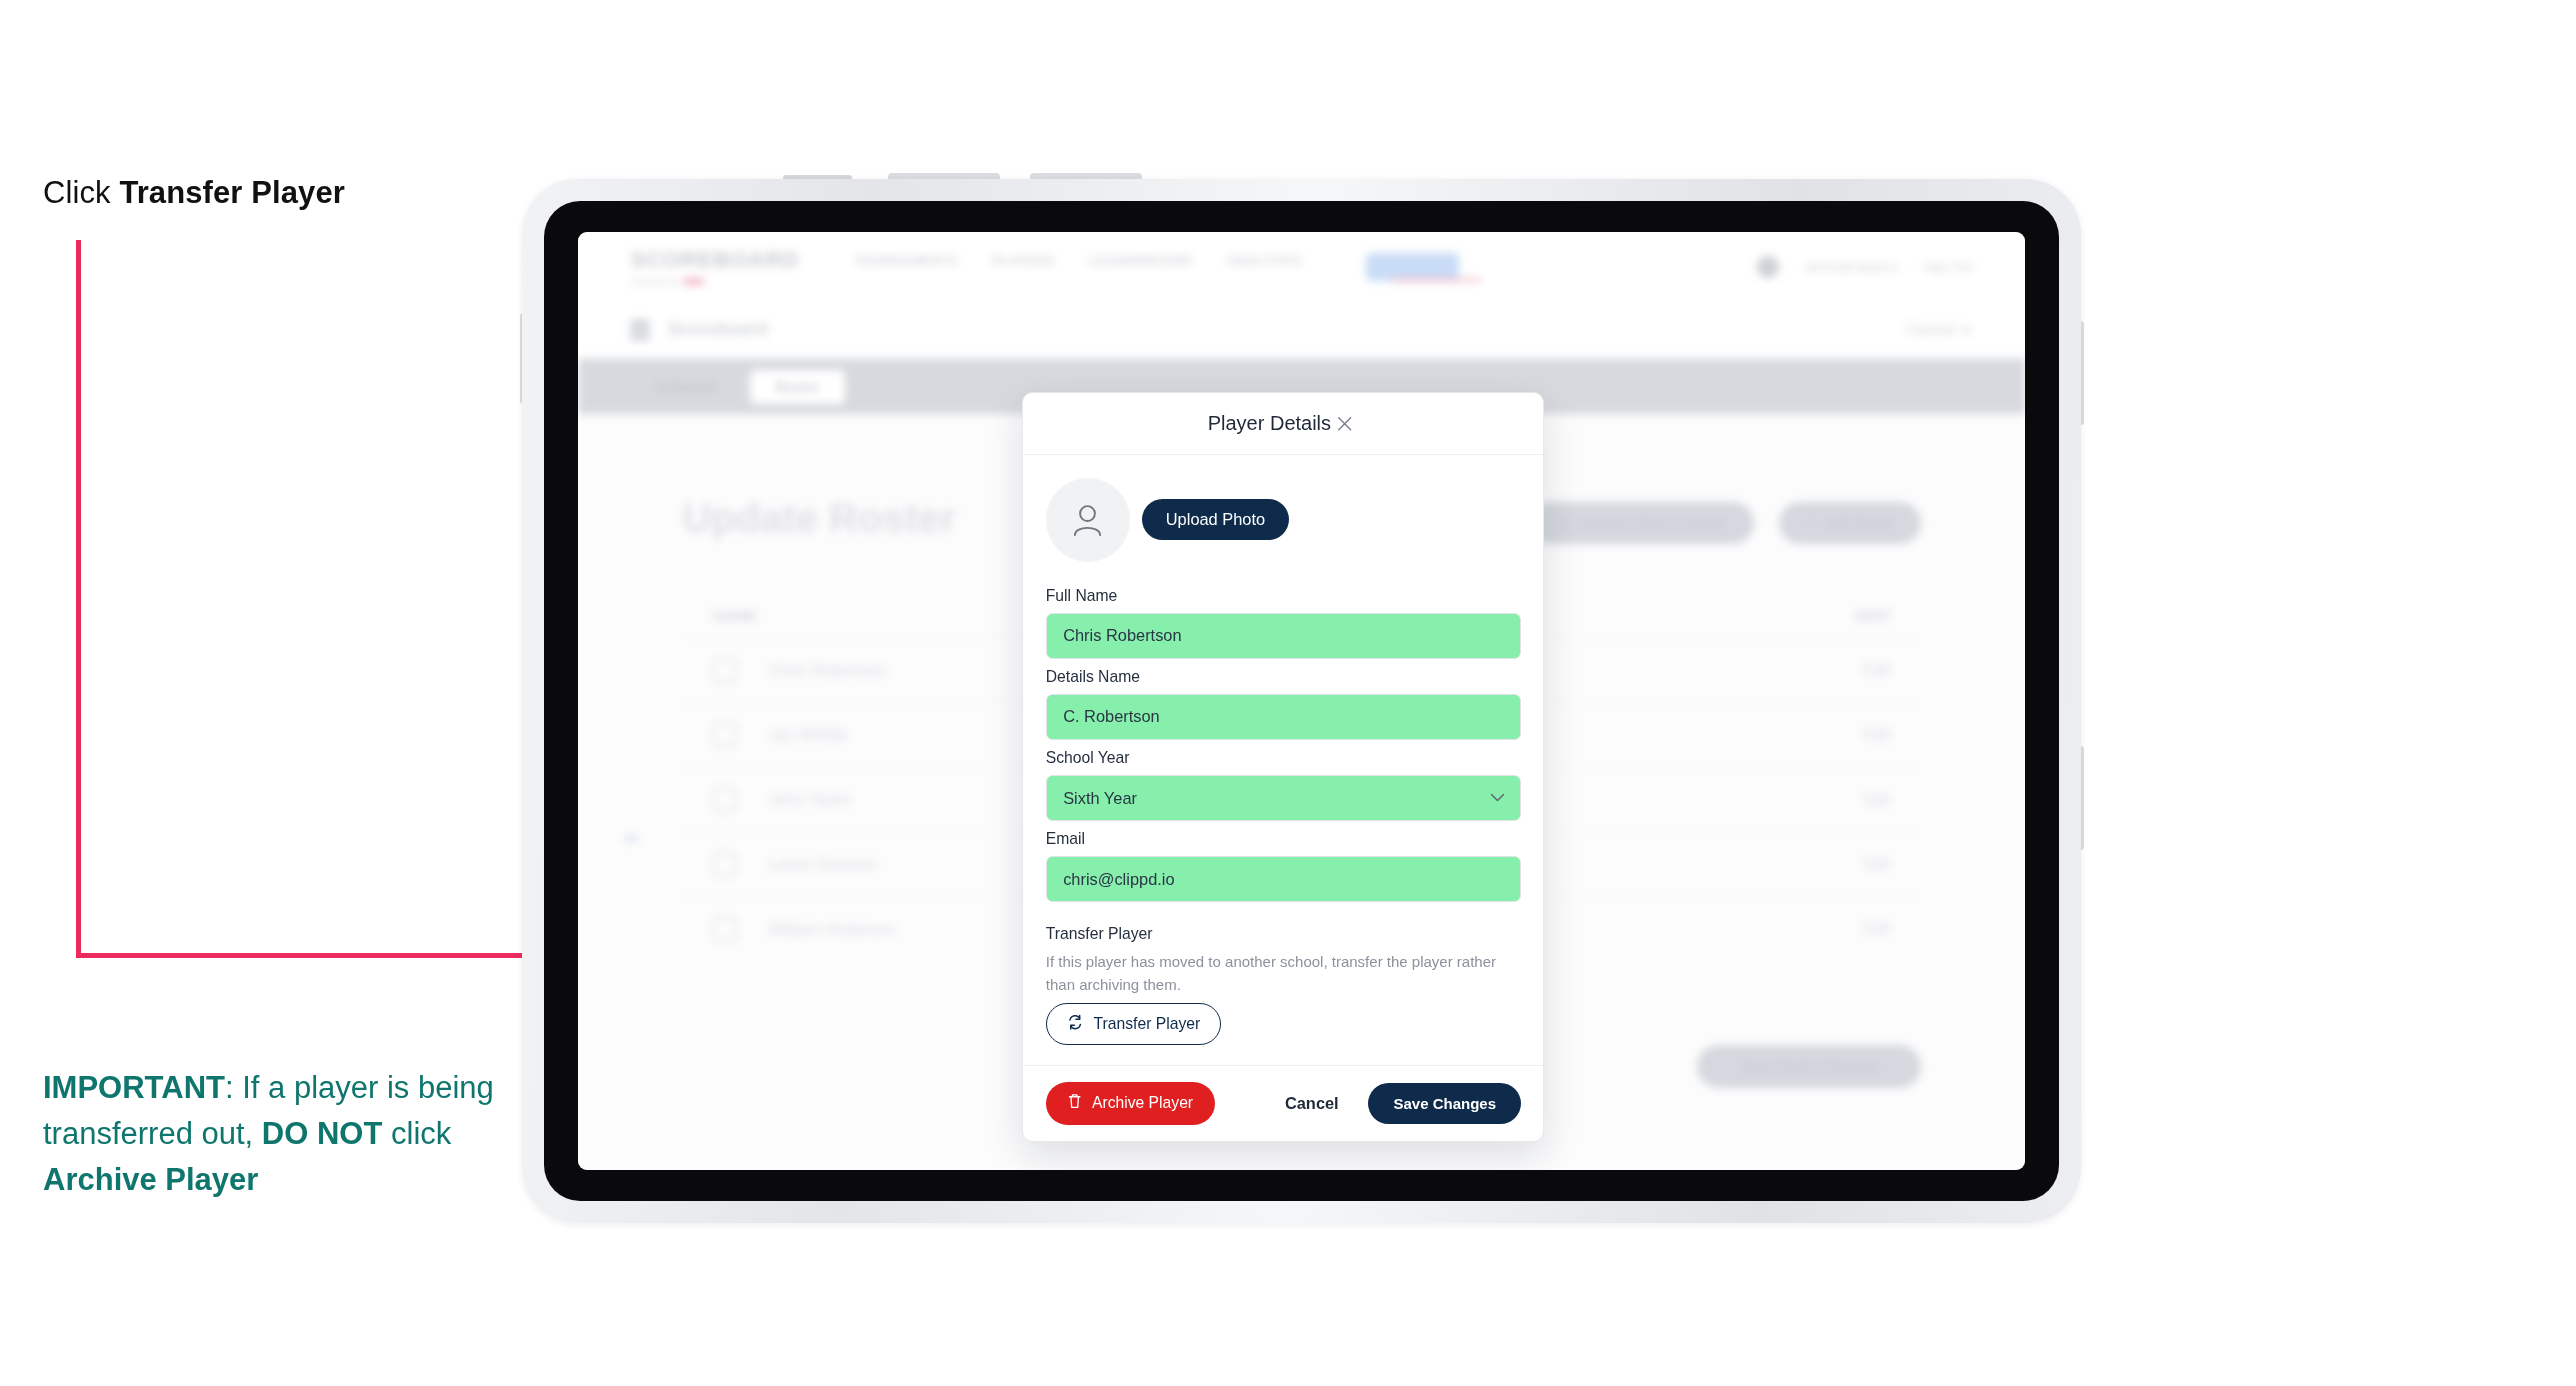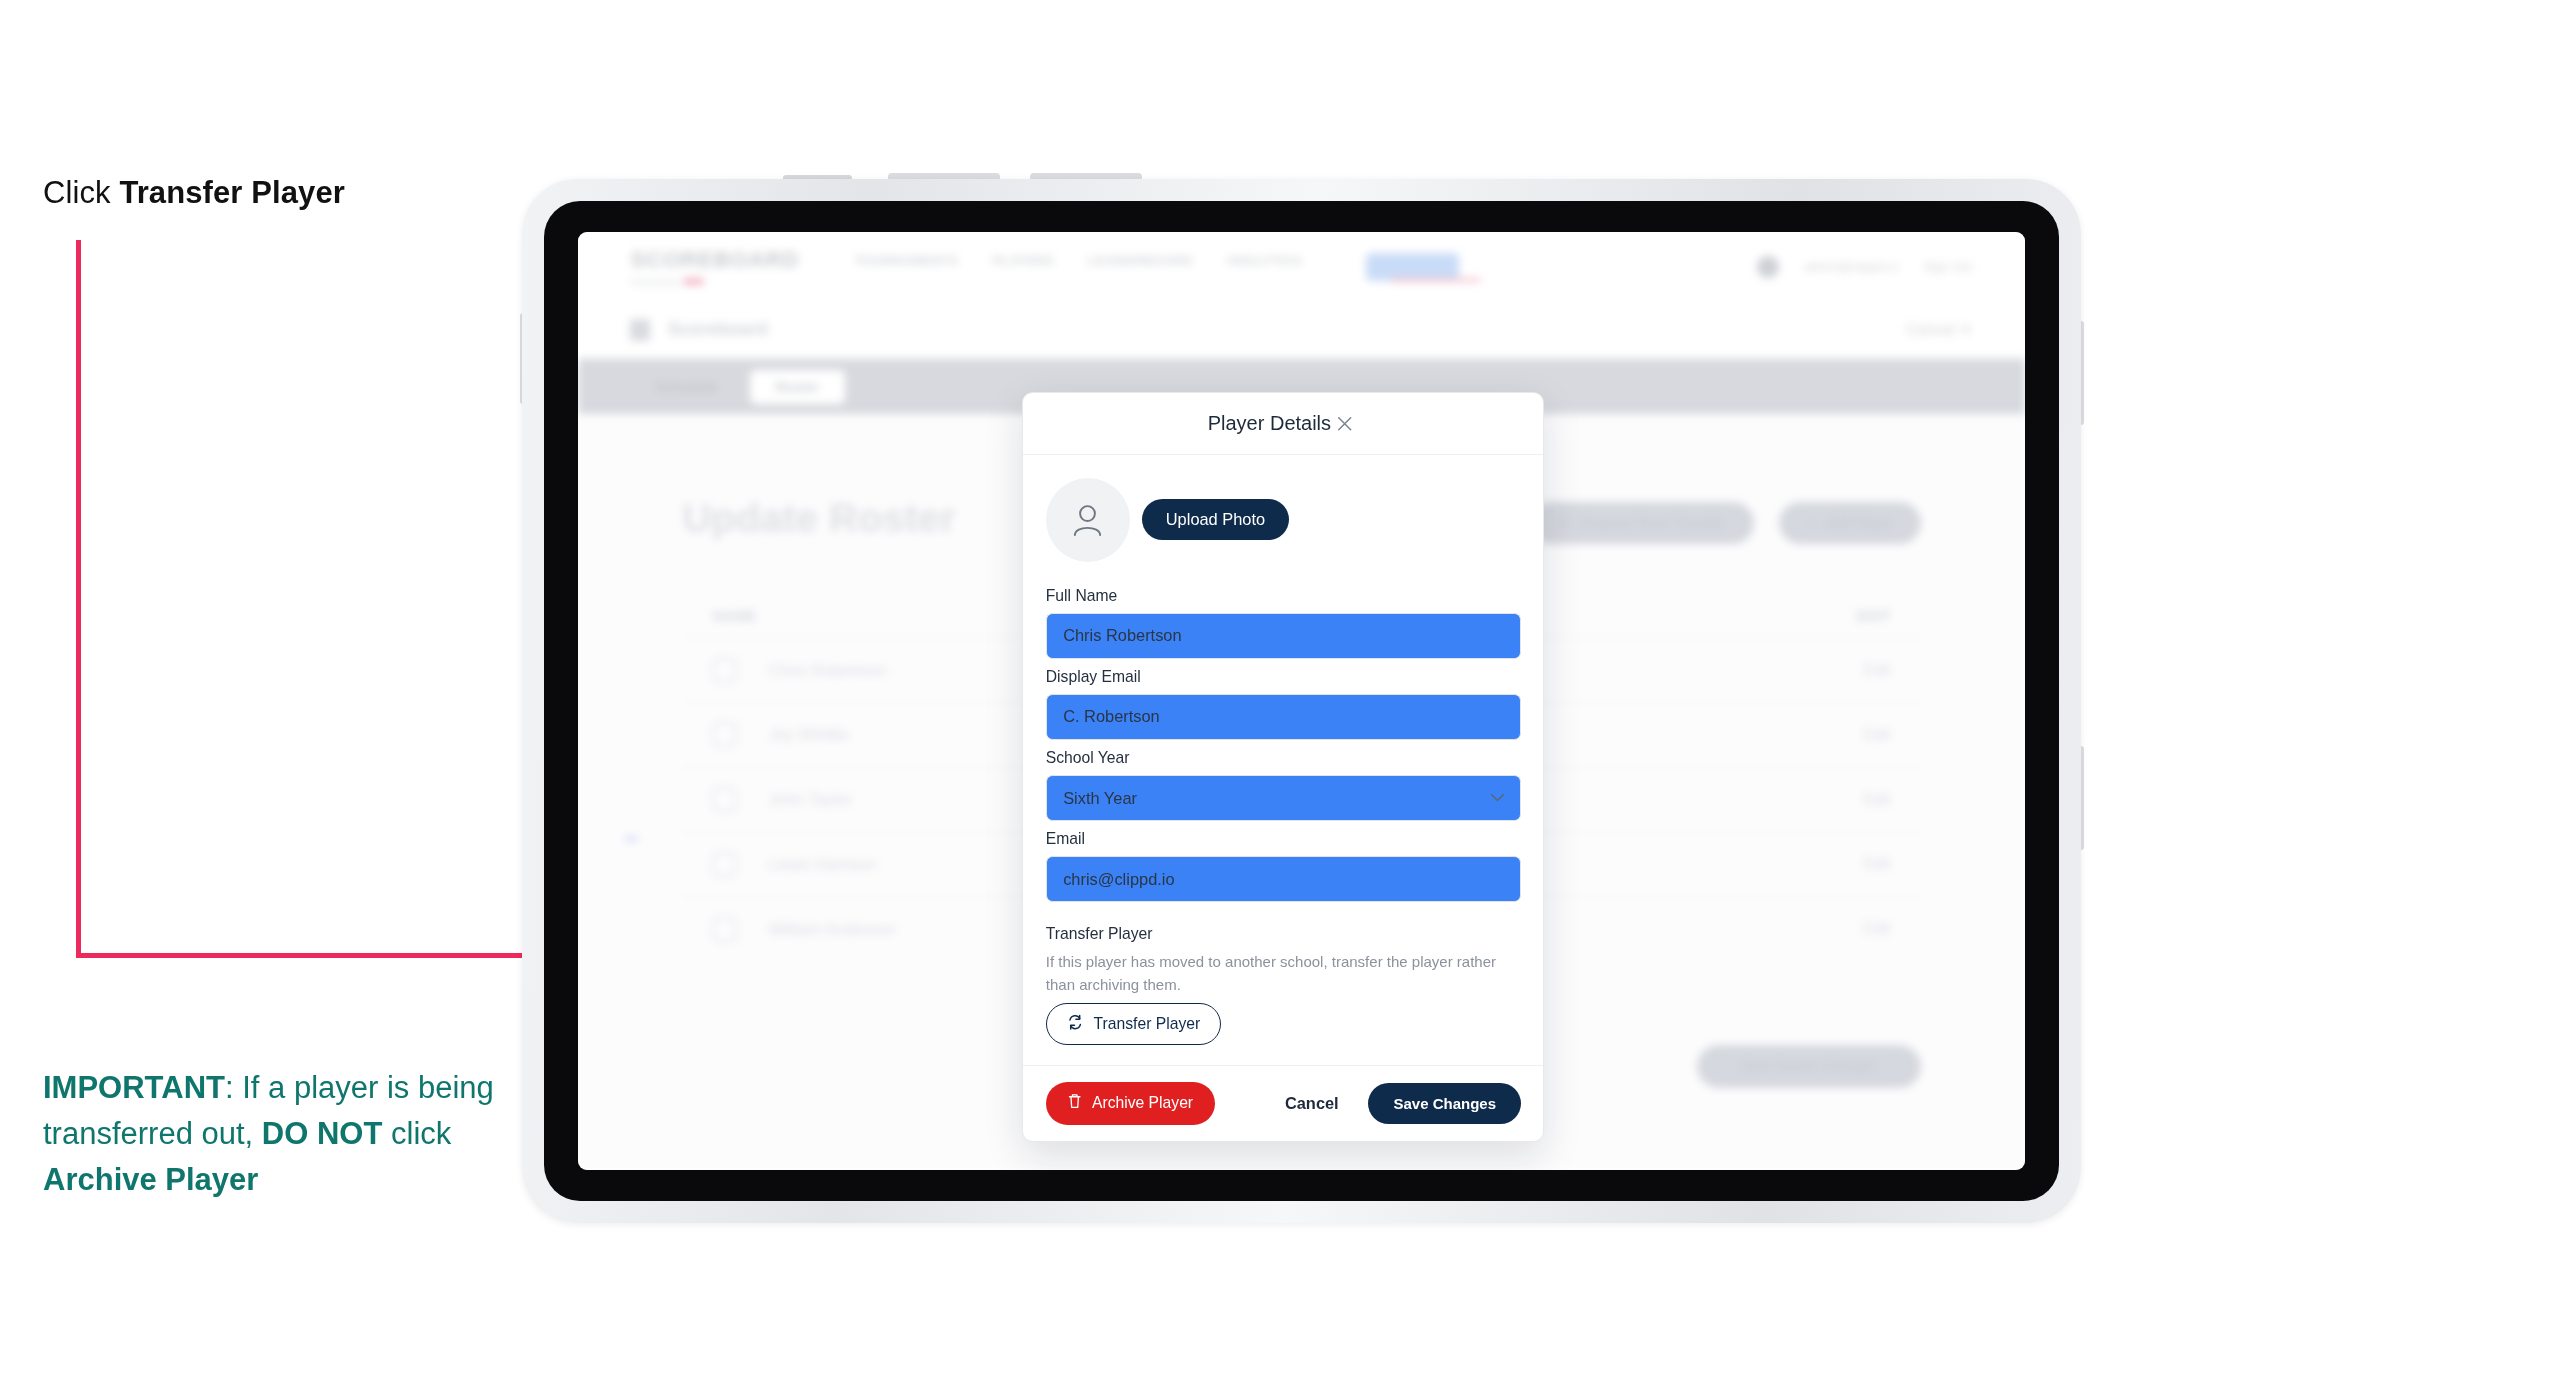--- a/index.html
+++ b/index.html
@@ -149,21 +149,21 @@
   }
   .upload-btn {
     background:#0F2B4C; color:#ffffff; font-size:16.4px;
     padding:11.2px 24px; border-radius:745px; border:none; cursor:pointer;
     font-family:"Liberation Sans", sans-serif;
   }
   .field { margin-bottom:9px; }
   .field-label { font-size:15.7px; color:#25303f; margin-bottom:8.2px; }
   .field-input {
     width:100%; height:46px; border:0.7px solid #e1e4e8; border-radius:6.7px;
-    background:#3b82f6; font-size:16.4px; color:#2a3545; padding:0 16.4px;
+    background:#86efac; font-size:16.4px; color:#2a3545; padding:0 16.4px;
     font-family:"Liberation Sans", sans-serif; outline:none;
   }
   .select-wrap { position:relative; }
   .select-wrap .chev { position:absolute; right:16.4px; top:50%; transform:translateY(-50%); pointer-events:none; }
 
   .transfer-sec { margin-top:22.4px; }
   .transfer-title { font-size:15.7px; color:#25303f; margin-bottom:8.2px; font-weight:400; }
   .transfer-desc { font-size:15px; line-height:1.52; color:#8b929c; margin-bottom:7px; }
   .transfer-btn {
     display:inline-flex; align-items:center; gap:10.4px;
@@ -336,21 +336,21 @@
               </div>
               <button class="upload-btn">Upload Photo</button>
             </div>
 
             <div class="field">
               <div class="field-label">Full Name</div>
               <input class="field-input" value="Chris Robertson" style="">
             </div>
 
             <div class="field">
-              <div class="field-label">Display Email</div>
+              <div class="field-label">Details Name</div>
               <input class="field-input" value="C. Robertson" style="">
             </div>
 
             <div class="field">
               <div class="field-label">School Year</div>
               <div class="select-wrap">
                 <input class="field-input" readonly="" value="Sixth Year" style="">
                 <span class="chev">
                   <svg width="15" height="9" viewBox="0 0 20 12">
                     <path d="M2 2 L10 10 L18 2" fill="none" stroke="#5d6673" stroke-width="2" stroke-linecap="round" stroke-linejoin="round"></path>

